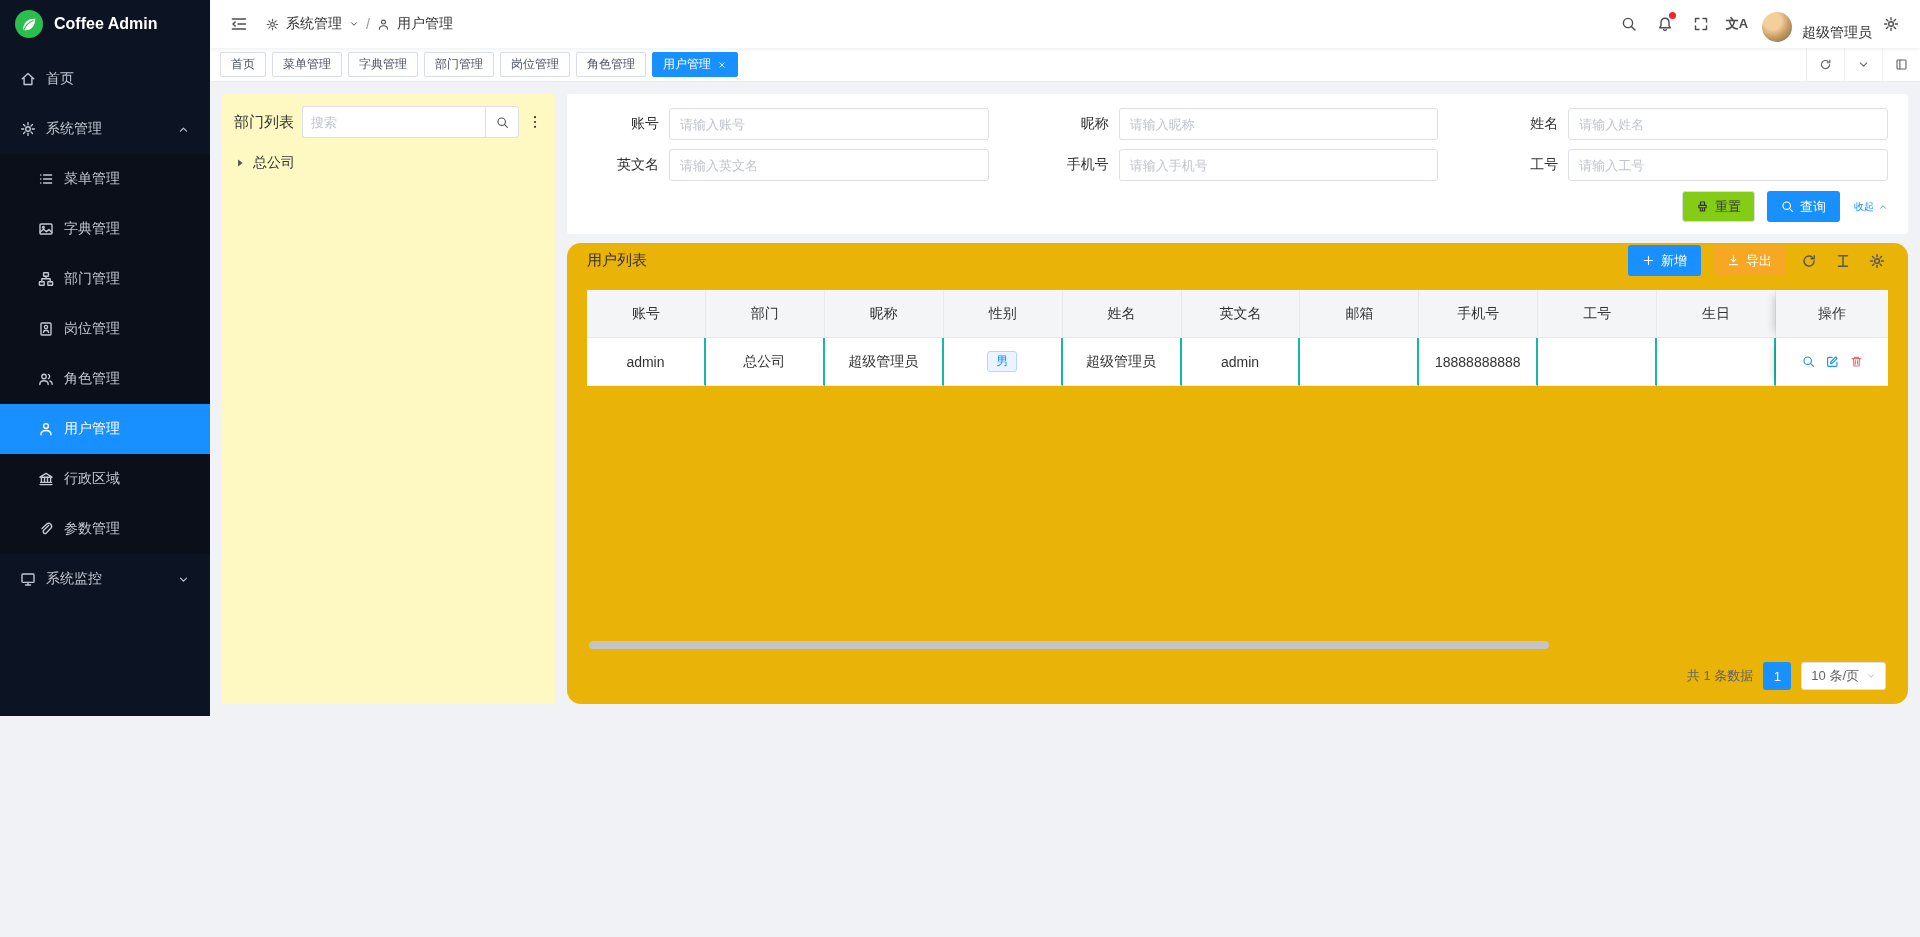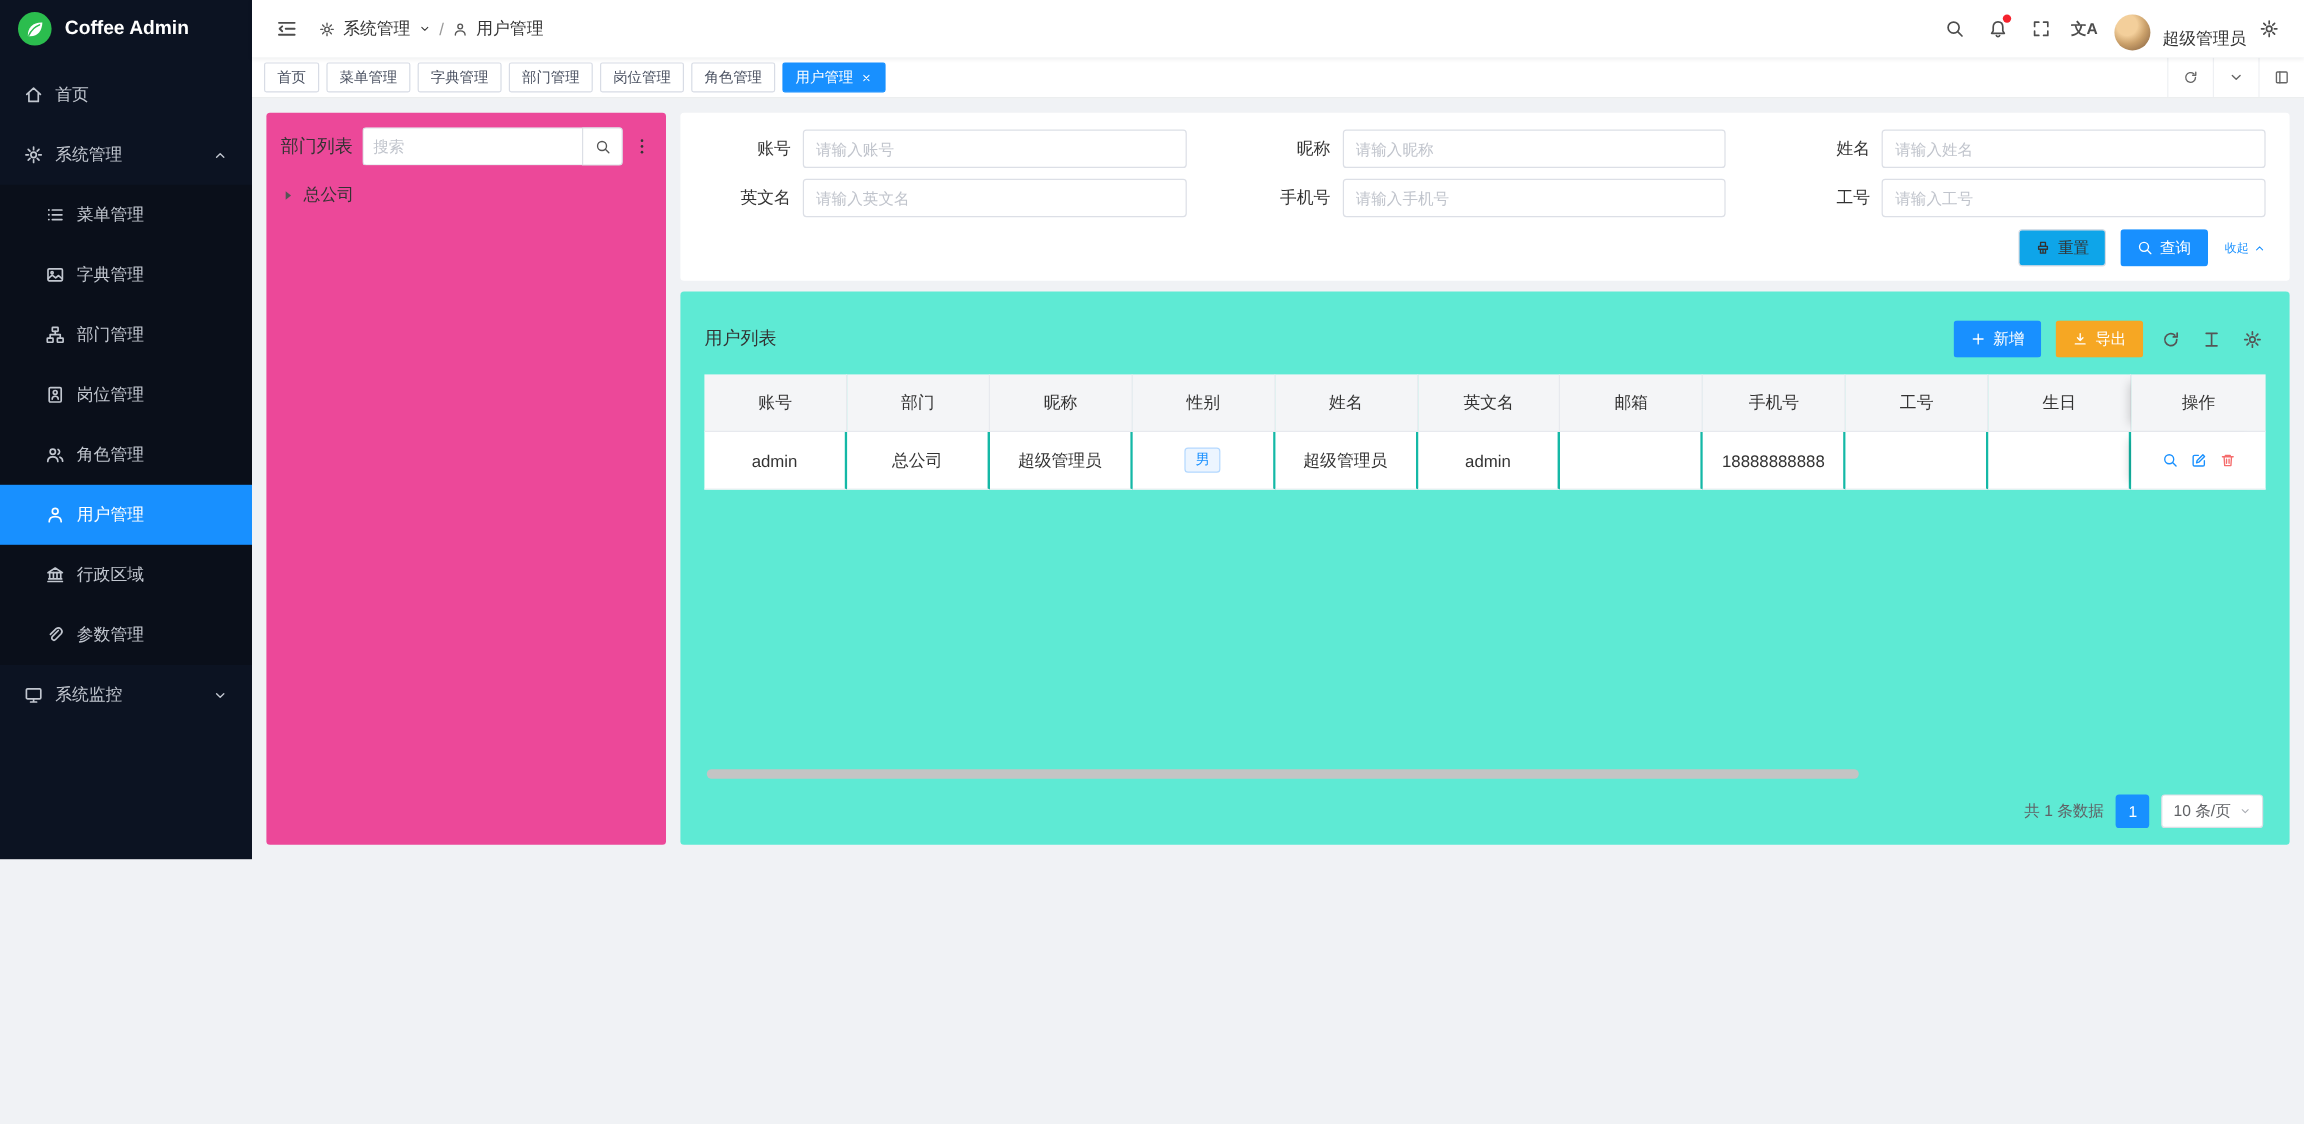--- a/index.html
+++ b/index.html
@@ -56,21 +56,21 @@
          font-size:12px; border:1px solid #d8dce5; border-radius:2px; background:#fff;
          color:#495060; cursor:pointer; white-space:nowrap; }
   .tab.active { background:#1890ff; border-color:#1890ff; color:#fff; }
   .tab-controls { margin-left:auto; display:flex; align-items:center; height:100%; }
   .tab-ctrl { width:38px; height:100%; display:flex; align-items:center; justify-content:center;
               border-left:1px solid #eef0f3; color:#666; cursor:pointer; }
 
   
   .content { flex:1; display:flex; padding:12px; gap:12px; min-height:0; }
 
-  .dept-card { width:333px; background:#ec4899; border-radius:3px; padding:12px; flex-shrink:0;
+  .dept-card { width:333px; background:#fef9c3; border-radius:3px; padding:12px; flex-shrink:0;
                display:flex; flex-direction:column; }
   .dept-head { display:flex; align-items:center; gap:8px; }
   .dept-title { font-size:15px; white-space:nowrap; color:#333; }
   .dept-search { flex:1; display:flex; min-width:0; }
   .dept-search input { flex:1; min-width:0; height:32px; border:1px solid #dcdfe6; border-right:none;
                        border-radius:3px 0 0 3px; padding:0 8px; font-size:13px; outline:none; color:#333; }
   .dept-search input::placeholder { color:#c0c4cc; }
   .search-btn { width:34px; height:32px; border:1px solid #dcdfe6; border-radius:0 3px 3px 0;
                 background:#fff; display:flex; align-items:center; justify-content:center;
                 color:#555; cursor:pointer; }
@@ -86,27 +86,27 @@
   .field { display:flex; align-items:center; }
   .field label { width:72px; text-align:right; margin-right:10px; font-size:14px; color:#333;
                  flex-shrink:0; white-space:nowrap; }
   .field input { flex:1; min-width:0; height:32px; border:1px solid #dcdfe6; border-radius:3px;
                  padding:0 10px; font-size:13px; outline:none; color:#333; }
   .field input::placeholder { color:#c0c4cc; }
   .filter-actions { display:flex; align-items:center; justify-content:flex-end; gap:12px; margin-top:10px; }
 
   .btn { height:31px; padding:0 13px; border-radius:3px; font-size:13px; display:inline-flex;
          align-items:center; gap:6px; cursor:pointer; border:1px solid transparent; white-space:nowrap; }
-  .btn-plain { background:#0ea5e9; border-color:#d9dce3; color:#333; }
+  .btn-plain { background:#84cc16; border-color:#d9dce3; color:#333; }
   .btn-primary { background:#1890ff; color:#fff; }
   .btn-warning { background:#f6a723; color:#fff; }
   .collapse-link { color:#1890ff; font-size:10px; display:inline-flex; align-items:center; gap:4px;
                    cursor:pointer; margin-left:2px; }
 
-  .list-card { flex:1; background:#5eead4; border-radius:3px; padding:24px 20px 10px; display:flex;
+  .list-card { flex:1; background:#eab308; border-radius:14px; padding:2px 20px 10px; display:flex;
                flex-direction:column; min-height:0; }
   .list-head { display:flex; align-items:center; }
   .list-title { font-size:15px; color:#333; }
   .list-actions { margin-left:auto; display:flex; align-items:center; gap:12px; }
   .tool-icon { width:22px; height:22px; display:flex; align-items:center; justify-content:center;
                color:#555; cursor:pointer; }
 
   .table-wrap { margin-top:14px; }
   .trow { display:flex; }
   .th, .td { flex:1; min-width:0; height:48px; display:flex; align-items:center;

